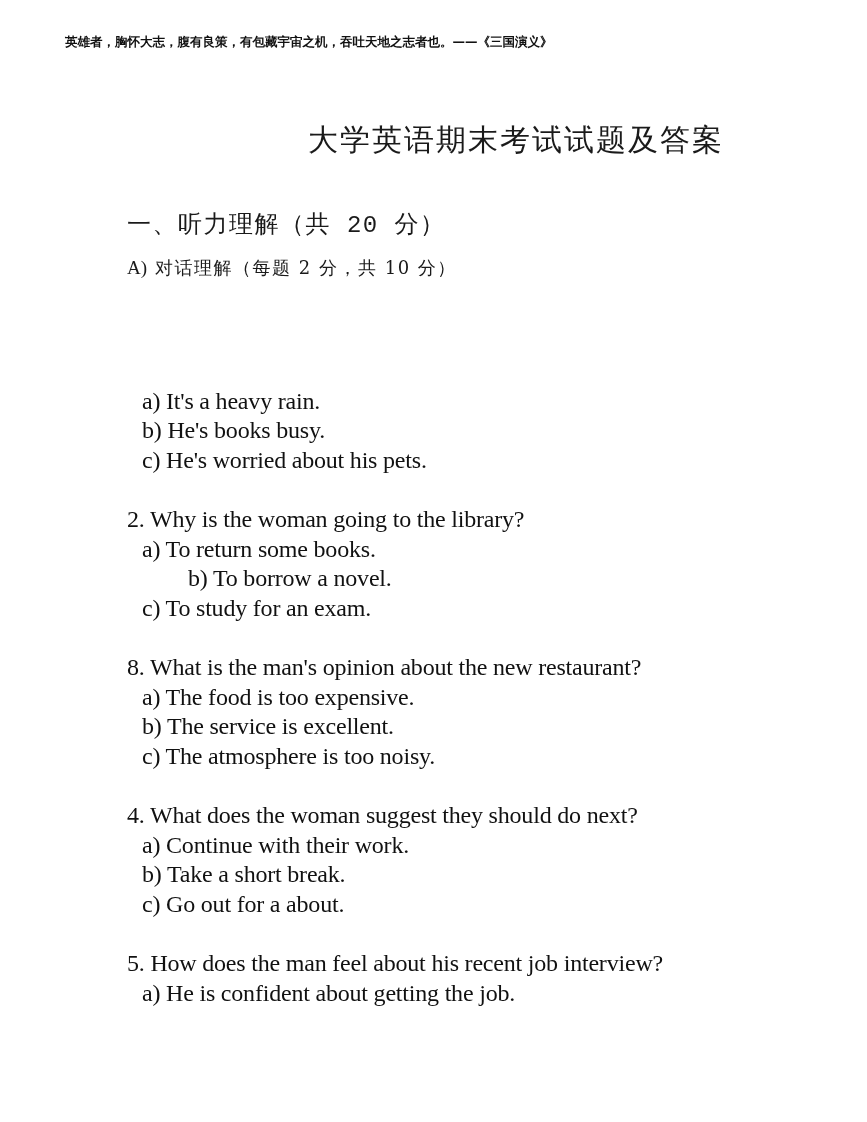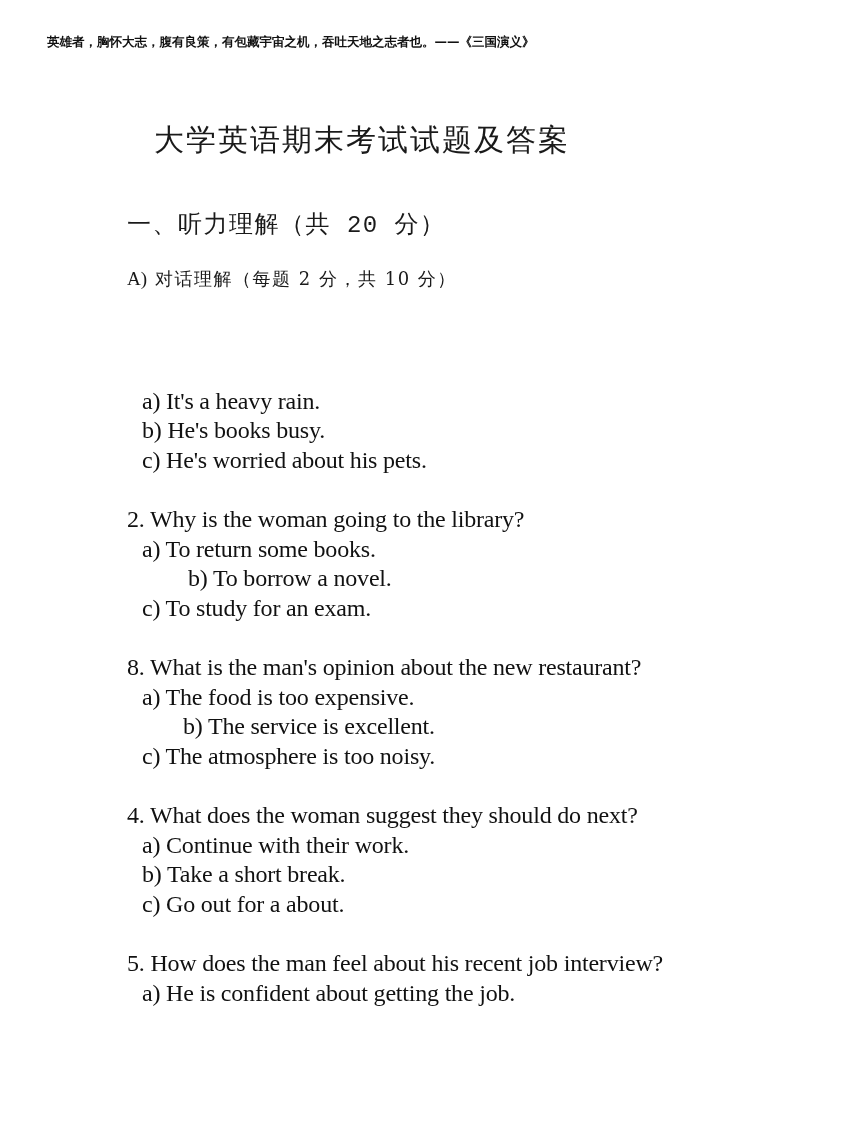--- a/index.html
+++ b/index.html
@@ -9,55 +9,55 @@
     }
     body {
       width: 867px;
       height: 1122px;
       position: relative;
       overflow: hidden;
       color: #111111;
     }
     .quote-header {
       position: absolute;
-      left: 47px;
+      left: 65px;
       top: 34px;
       font-family: "DejaVu Sans", sans-serif;
       font-weight: bold;
       font-size: 12.5px;
       letter-spacing: 0px;
       color: #111;
       white-space: nowrap;
     }
     .doc-title {
       position: absolute;
       left: 0;
       width: 724px;
       top: 120px;
-      text-align: center;
+      text-align: right;
       font-family: Liberation Mono, monospace;
       font-size: 30px;
       letter-spacing: 2px;
       color: #1a1a1a;
       white-space: nowrap;
     }
     .section-heading {
       position: absolute;
       left: 127px;
       top: 208px;
       font-family: Liberation Mono, monospace;
       font-size: 24px;
       letter-spacing: 1.5px;
       color: #1a1a1a;
       white-space: nowrap;
     }
     .sub-heading {
       position: absolute;
       left: 127px;
-      top: 267px;
+      top: 256px;
       font-family: "DejaVu Serif", serif;
       font-size: 18px;
       letter-spacing: 1.5px;
       color: #1a1a1a;
       white-space: nowrap;
     }
     .sub-heading .label {
       font-family: "Liberation Serif", serif;
       font-size: 19px;
       letter-spacing: 0;
@@ -98,21 +98,21 @@
   <div>
     <div class="line q" style="top:506px;">2. Why is the woman going to the library?</div>
     <div class="line opt" style="top:536px;">a) To return some books.</div>
     <div class="line opt" style="top:565px;margin-left:46px;">b) To borrow a novel.</div>
     <div class="line opt" style="top:595px;text-align:center;">c) To study for an exam.</div>
   </div>
 
   <div>
     <div class="line q" style="top:654px;">8. What is the man's opinion about the new restaurant?</div>
     <div class="line opt" style="top:684px;">a) The food is too expensive.</div>
-    <div class="line opt" style="top:713px;margin-left:41px;">b) The service is excellent.</div>
+    <div class="line opt" style="top:713px;">b) The service is excellent.</div>
     <div class="line opt" style="top:743px;">c) The atmosphere is too noisy.</div>
   </div>
 
   <div>
     <div class="line q" style="top:802px;">4. What does the woman suggest they should do next?</div>
     <div class="line opt" style="top:832px;">a) Continue with their work.</div>
     <div class="line opt" style="top:861px;">b) Take a short break.</div>
     <div class="line opt" style="top:891px;">c) Go out for a about.</div>
   </div>
 

